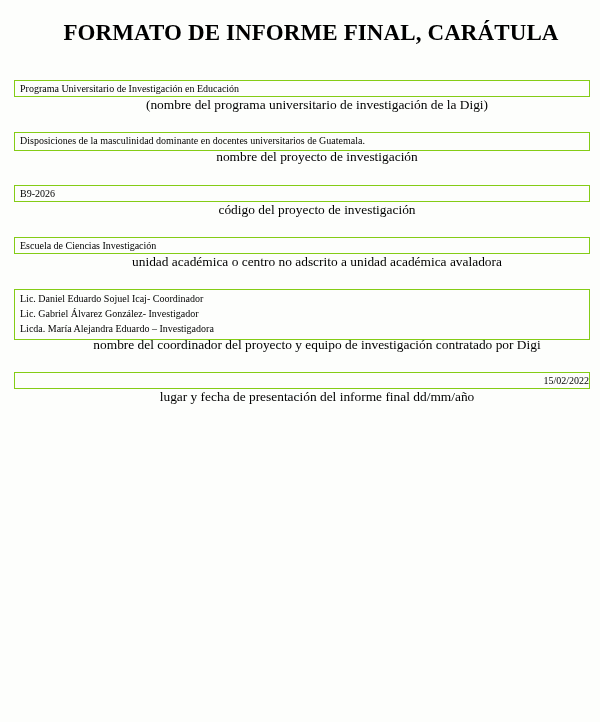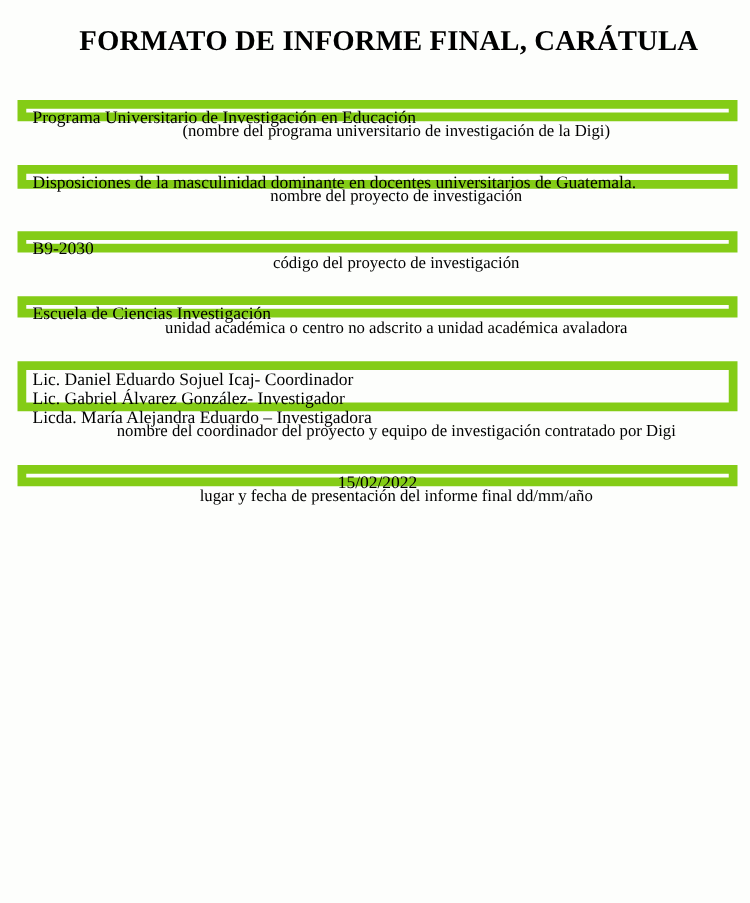--- a/index.html
+++ b/index.html
@@ -22,22 +22,22 @@
       width: 622px;
       text-align: center;
       font-weight: bold;
       font-size: 23px;
       letter-spacing: 0.1px;
     }
     .box {
       position: absolute;
       left: 14px;
       width: 576px;
-      border: 7px solid #84cc16;
-      font-size: 14px;
+      border: 1px solid #84cc16;
+      font-size: 10px;
       line-height: 15px;
       padding: 0 0 0 5px;
       box-sizing: border-box;
     }
     .box .line {
       display: block;
       white-space: nowrap;
     }
     .box.center {
       text-align: center;
@@ -62,32 +62,32 @@
   <span class="line">Programa Universitario de Investigación en Educación</span>
 </div>
 <div class="caption" style="top:97px;">(nombre del programa universitario de investigación de la Digi)</div>
 
 <div class="box" style="top:132px;height:19px;">
   <span class="line">Disposiciones de la masculinidad dominante en docentes universitarios de Guatemala.</span>
 </div>
 <div class="caption" style="top:149px;">nombre del proyecto de investigación</div>
 
 <div class="box" style="top:185px;height:17px;">
-  <span class="line">B9-2030</span>
+  <span class="line">B9-2026</span>
 </div>
 <div class="caption" style="top:202px;">código del proyecto de investigación</div>
 
 <div class="box" style="top:237px;height:17px;">
   <span class="line">Escuela de Ciencias Investigación</span>
 </div>
 <div class="caption" style="top:254px;">unidad académica o centro no adscrito a unidad académica avaladora</div>
 
-<div class="box" style="top:289px;height:40px;padding-top:1px;">
+<div class="box" style="top:289px;height:51px;padding-top:1px;">
   <span class="line">Lic. Daniel Eduardo Sojuel Icaj- Coordinador</span>
   <span class="line">Lic. Gabriel Álvarez González- Investigador</span>
   <span class="line">Licda. María Alejandra Eduardo – Investigadora</span>
 </div>
 <div class="caption" style="top:337px;">nombre del coordinador del proyecto y equipo de investigación contratado por Digi</div>
 
-<div class="box center" style="top:372px;height:17px;">
+<div class="box center" style="top:372px;height:17px;text-align:right;">
   <span class="line">15/02/2022</span>
 </div>
 <div class="caption" style="top:389px;">lugar y fecha de presentación del informe final dd/mm/año</div>
 
 </body></html>

